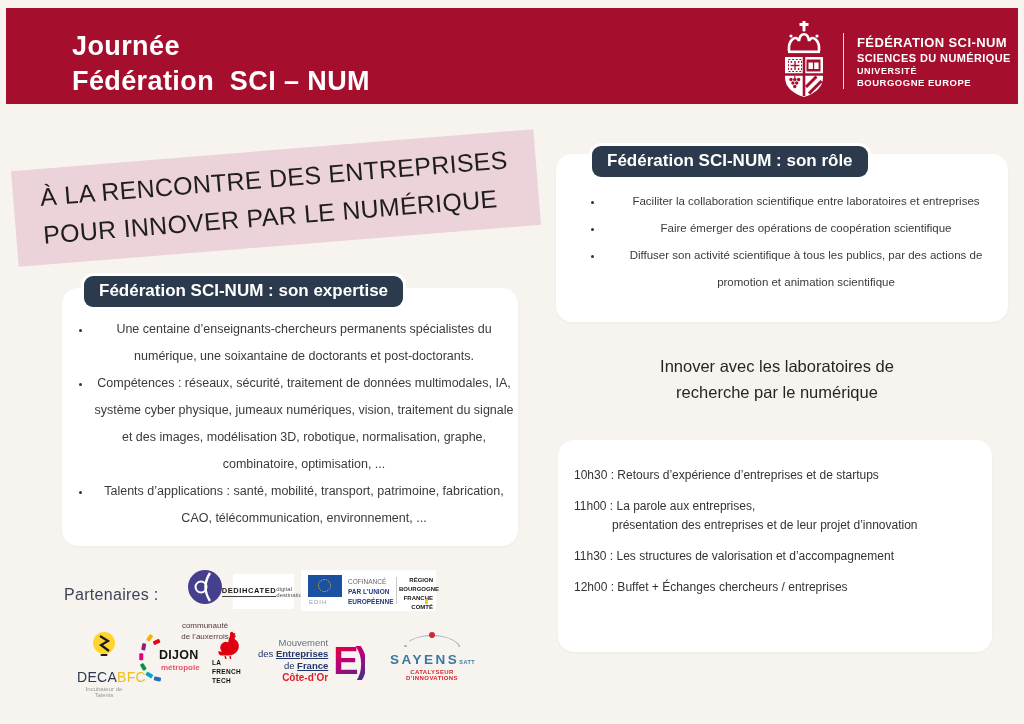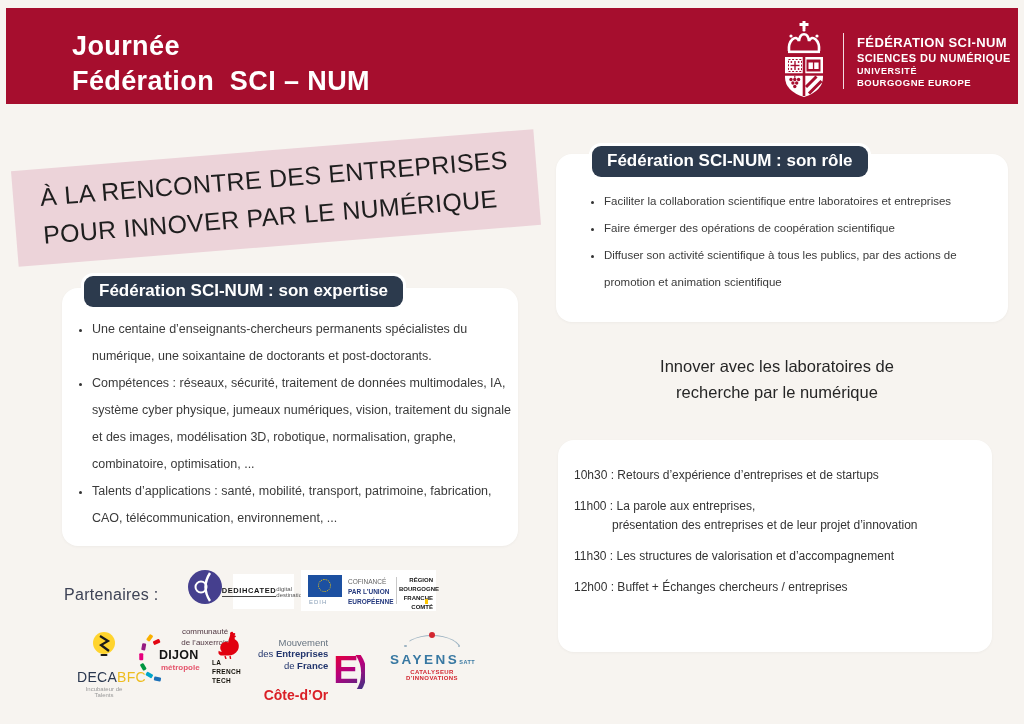--- a/index.html
+++ b/index.html
@@ -18,42 +18,42 @@
   .logo-l3 { font-size:9px;  font-weight:bold; letter-spacing:.6px; margin-bottom:1px; }
   .logo-l4 { font-size:9.5px; font-weight:bold; letter-spacing:.5px; }
 
   
   .banner { position:absolute; left:14px; top:150px; width:524px; height:96px; background:#ecd3d9; transform:rotate(-4.6deg); padding:10px 0 0 27px; }
   .banner div { font-size:25px; color:#1e1e1e; letter-spacing:.3px; line-height:1.5; white-space:nowrap; }
 
   
   .card { position:absolute; background:#fff; border-radius:16px; box-shadow:0 1px 3px rgba(0,0,0,.04); }
   .badge { position:absolute; background:#2c3a4d; color:#fff; font-weight:bold; font-size:17px; padding:5px 15px 6px; border-radius:9px; box-shadow:0 0 0 3px #fff; white-space:nowrap; }
-  .blist { position:absolute; list-style:disc; color:#3a3a3a; }
+  .blist { position:absolute; list-style:disc; color:#3a3a3a;text-align:center; }
   .blist li { line-height:27px; }
   .blist li::marker { color:#333; font-size:11px; }
   .list-expertise { left:92px; top:316px; width:424px; font-size:12.5px; }
   .list-role      { left:604px; top:188px; width:404px; font-size:11.5px; }
 
   
   .tagline { position:absolute; left:557px; top:354px; width:440px; text-align:center; font-size:16.5px; color:#262626; line-height:1.55; }
 
   
   .prog-items { position:absolute; left:574px; top:466px; width:412px; font-size:12px; color:#333; }
   .prog-item { margin-bottom:12px; }
   .prog-item div { line-height:19px; }
   .prog-cont { padding-left:38px; }
 
   
   .partners-label { position:absolute; left:64px; top:586px; font-size:16px; color:#3e4356; letter-spacing:.3px;text-align:right; }
   .plogo { position:absolute; }
   .whitebox { background:#fff; }
 
   .aux { left:176px; top:569px; width:58px; text-align:center; }
-  .aux-text { font-size:8px; color:#503742; line-height:1.35; margin-top:18px; }
+  .aux-text { font-size:8px; color:#503742; line-height:1.35; margin-top:12px; }
 
   .dedih { left:233px; top:574px; width:61px; height:35px; display:flex; align-items:center; justify-content:center; }
   .dedih-name { font-size:7.5px; font-weight:bold; letter-spacing:.6px; color:#151515; border-bottom:.5px solid #444; padding-bottom:1px; }
   .dedih-tag { font-size:6px; color:#555; margin-top:1px; }
 
   .eu { left:301px; top:570px; width:135px; height:41px; position:absolute; }
   .eu-flag { position:absolute; left:7px; top:5px; width:34px; height:22px; background:#1c50a1; }
   .eu-stars { position:absolute; left:10px; top:4px; width:13px; height:13px; border:1px dotted #ffce00; border-radius:50%; }
   .eu-edih { position:absolute; left:8px; top:29px; font-size:6px; color:#8aa0b8; letter-spacing:1px; }
   .eu-cofin { position:absolute; left:47px; top:7px; font-size:6.5px; line-height:1.55; }
@@ -73,22 +73,22 @@
   .dijon-sub { position:absolute; left:23px; top:27px; font-size:8px; font-weight:bold; color:#e4536b; }
 
   .ft { left:212px; top:631px; width:36px; }
   .ft svg { display:block; margin-left:3px; }
   .ft-l { font-size:6.5px; font-weight:800; color:#15120b; line-height:1.35; letter-spacing:.3px; }
 
   .medef { left:258px; top:637px; display:flex; align-items:center; gap:5px; }
   .medef-text { text-align:right; line-height:1.2; }
   .medef-l1 { font-size:9.5px; color:#667380; }
   .medef-l23 { font-size:9.5px; color:#22356d; }
-  .medef-l23 b { font-weight:800; }
-  .medef-l4 { font-size:14px; font-weight:800; color:#da1f26; margin-top:16px; }
+  .medef-l23 b { font-weight:800;text-decoration:underline; }
+  .medef-l4 { font-size:10px; font-weight:800; color:#da1f26; margin-top:1px; }
   .medef-mark { font-size:38px; font-weight:800; line-height:1; background:linear-gradient(150deg,#e4003a 10%,#b5007e 50%,#4b2e83 95%); -webkit-background-clip:text; background-clip:text; color:transparent; letter-spacing:-3px; }
 
   .sayens { left:390px; top:635px; width:84px; text-align:center; }
   .say-arc { position:relative; width:58px; height:15px; margin:0 auto; border:1px solid transparent; border-top:1px solid #9db3c2; border-radius:50% 50% 0 0 / 100% 100% 0 0; }
   .say-dot { position:absolute; left:50%; top:-4px; margin-left:-3px; width:6px; height:6px; border-radius:50%; background:#d22630; }
   .say-end { position:absolute; bottom:2px; width:2.5px; height:2.5px; border-radius:50%; background:#9db3c2; }
   .say-name { font-size:13.5px; font-weight:bold; color:#3878a2; letter-spacing:2.5px; }
   .say-suffix { font-size:5.5px; font-weight:bold; color:#3878a2; letter-spacing:.5px; }
   .say-tag { font-size:6px; font-weight:bold; color:#d22630; letter-spacing:.4px; margin-top:1px; }
 </style>

